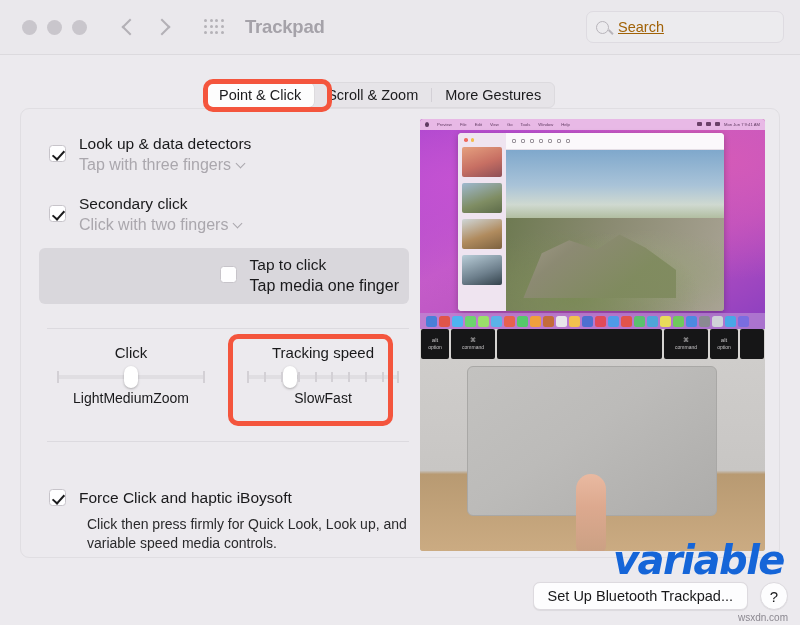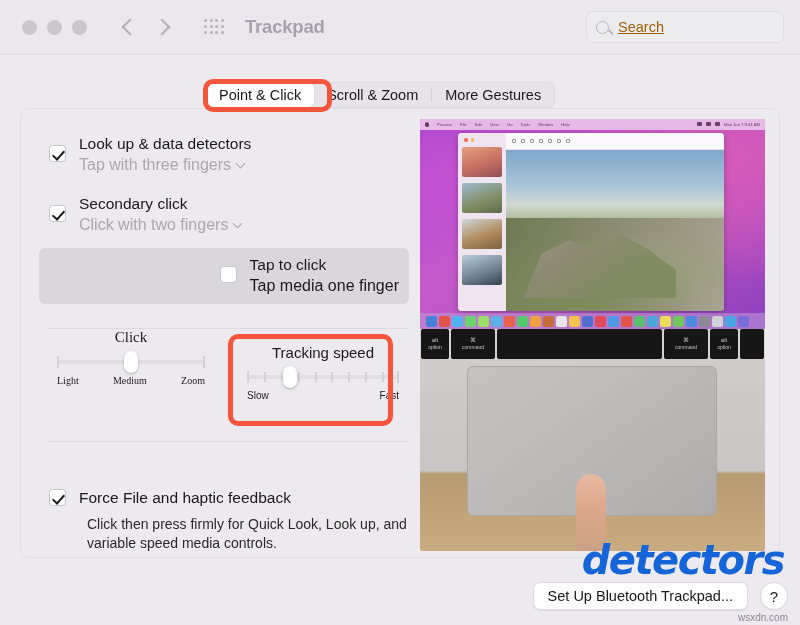--- a/index.html
+++ b/index.html
@@ -218,23 +218,23 @@
   }
   .thumb {
     position: absolute; top: -9px;
     width: 14px; height: 22px;
     background: #ffffff;
     border-radius: 7px;
     box-shadow: 0 1px 2.5px rgba(0,0,0,.28);
     transform: translateX(-7px);
   }
   .slabels {
-    display: flex; justify-content: space-between;
+    display: flex; justify-content: center;
     margin-top: 11px;
-    font-size: 10px; color: #19191b;
+    font-size: 14px; color: #19191b;
   }
 
   .descr {
     position: absolute;
     left: 66px; width: 330px;
     font-size: 14px; color: #2a2a2c;
     line-height: 19px;
   }
 
   
@@ -484,21 +484,21 @@
         <span class="cbtexts">
           <span class="cbtitle">Tap to click</span>
           <span class="cbsub dark">
             <span>Tap media one finger</span>
           </span>
         </span>
       </div>
 
       <div class="divider" style="top:219px;"></div>
 
-      <div class="sliderblock" style="left:36px; top:220px; width:148px;font-family:Liberation Serif, serif;">
+      <div class="sliderblock" style="left:36px; top:235px; width:148px;">
         <div class="slidertitle">Click</div>
         <div class="track">
           <span class="endtick l"></span>
           <span class="endtick r"></span>
           <span class="thumb" id="click-thumb" style="left: 50%;"></span>
         </div>
         <div class="slabels">
           <span>Light</span>
           <span>Medium</span>
           <span>Zoom</span>
@@ -525,21 +525,21 @@
           <span>Fast</span>
         </div>
       </div>
 
       <div class="divider" style="top:332px;"></div>
 
 
       <div class="cbrow single" style="top:375px; padding-top:4px;">
         <span class="cbox checked"></span>
         <span class="cbtexts">
-          <span class="cbtitle">Force File and haptic feedback</span>
+          <span class="cbtitle">Force Click and haptic iBoysoft</span>
         </span>
       </div>
 
       <div class="descr" style="top:406px;">Click then press firmly for Quick Look, Look up, and variable speed media controls.</div>
     </div>
 
     <div class="media">
 
       <div class="screen">
         <div class="menubar">
@@ -640,19 +640,19 @@
         <div class="trackpad"></div>
         <div class="finger"></div>
       </div>
     </div>
   </div>
 
   <div class="annot" id="annot-tab"></div>
   <div class="annot" id="annot-tracking"></div>
 
   <div class="bottombar">
-    <div class="wm-iboysoft">detectors</div>
+    <div class="wm-iboysoft">variable</div>
     <div class="bt-button">Set Up Bluetooth Trackpad...</div>
     <div class="help-button">?</div>
     <div class="wm-site">wsxdn.com</div>
   </div>
 
 </div>
 
 </body></html>

